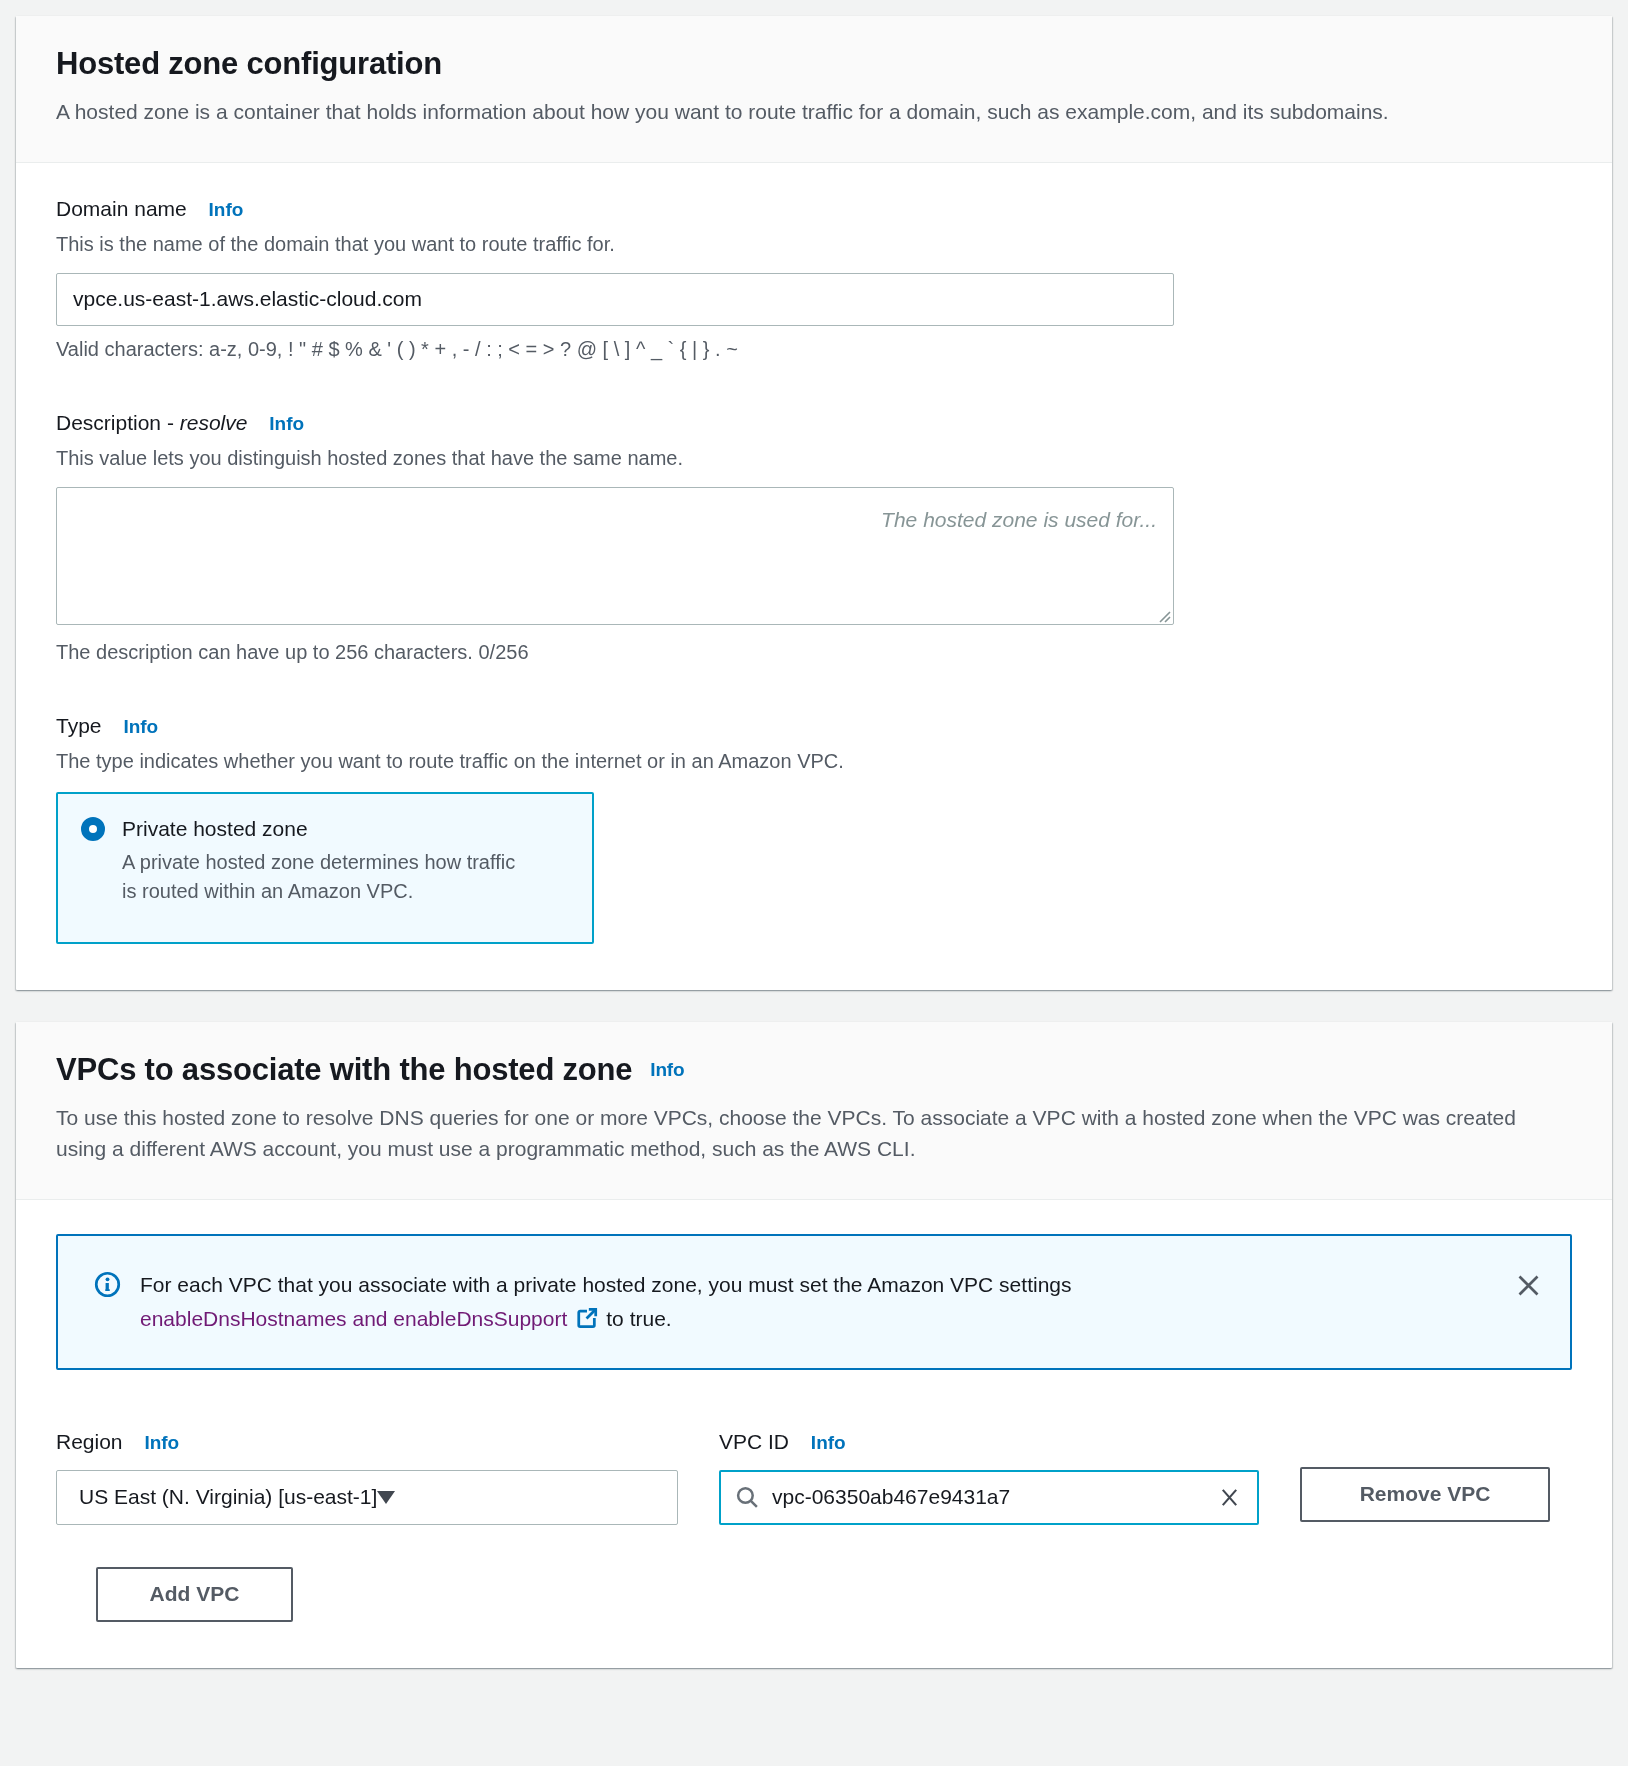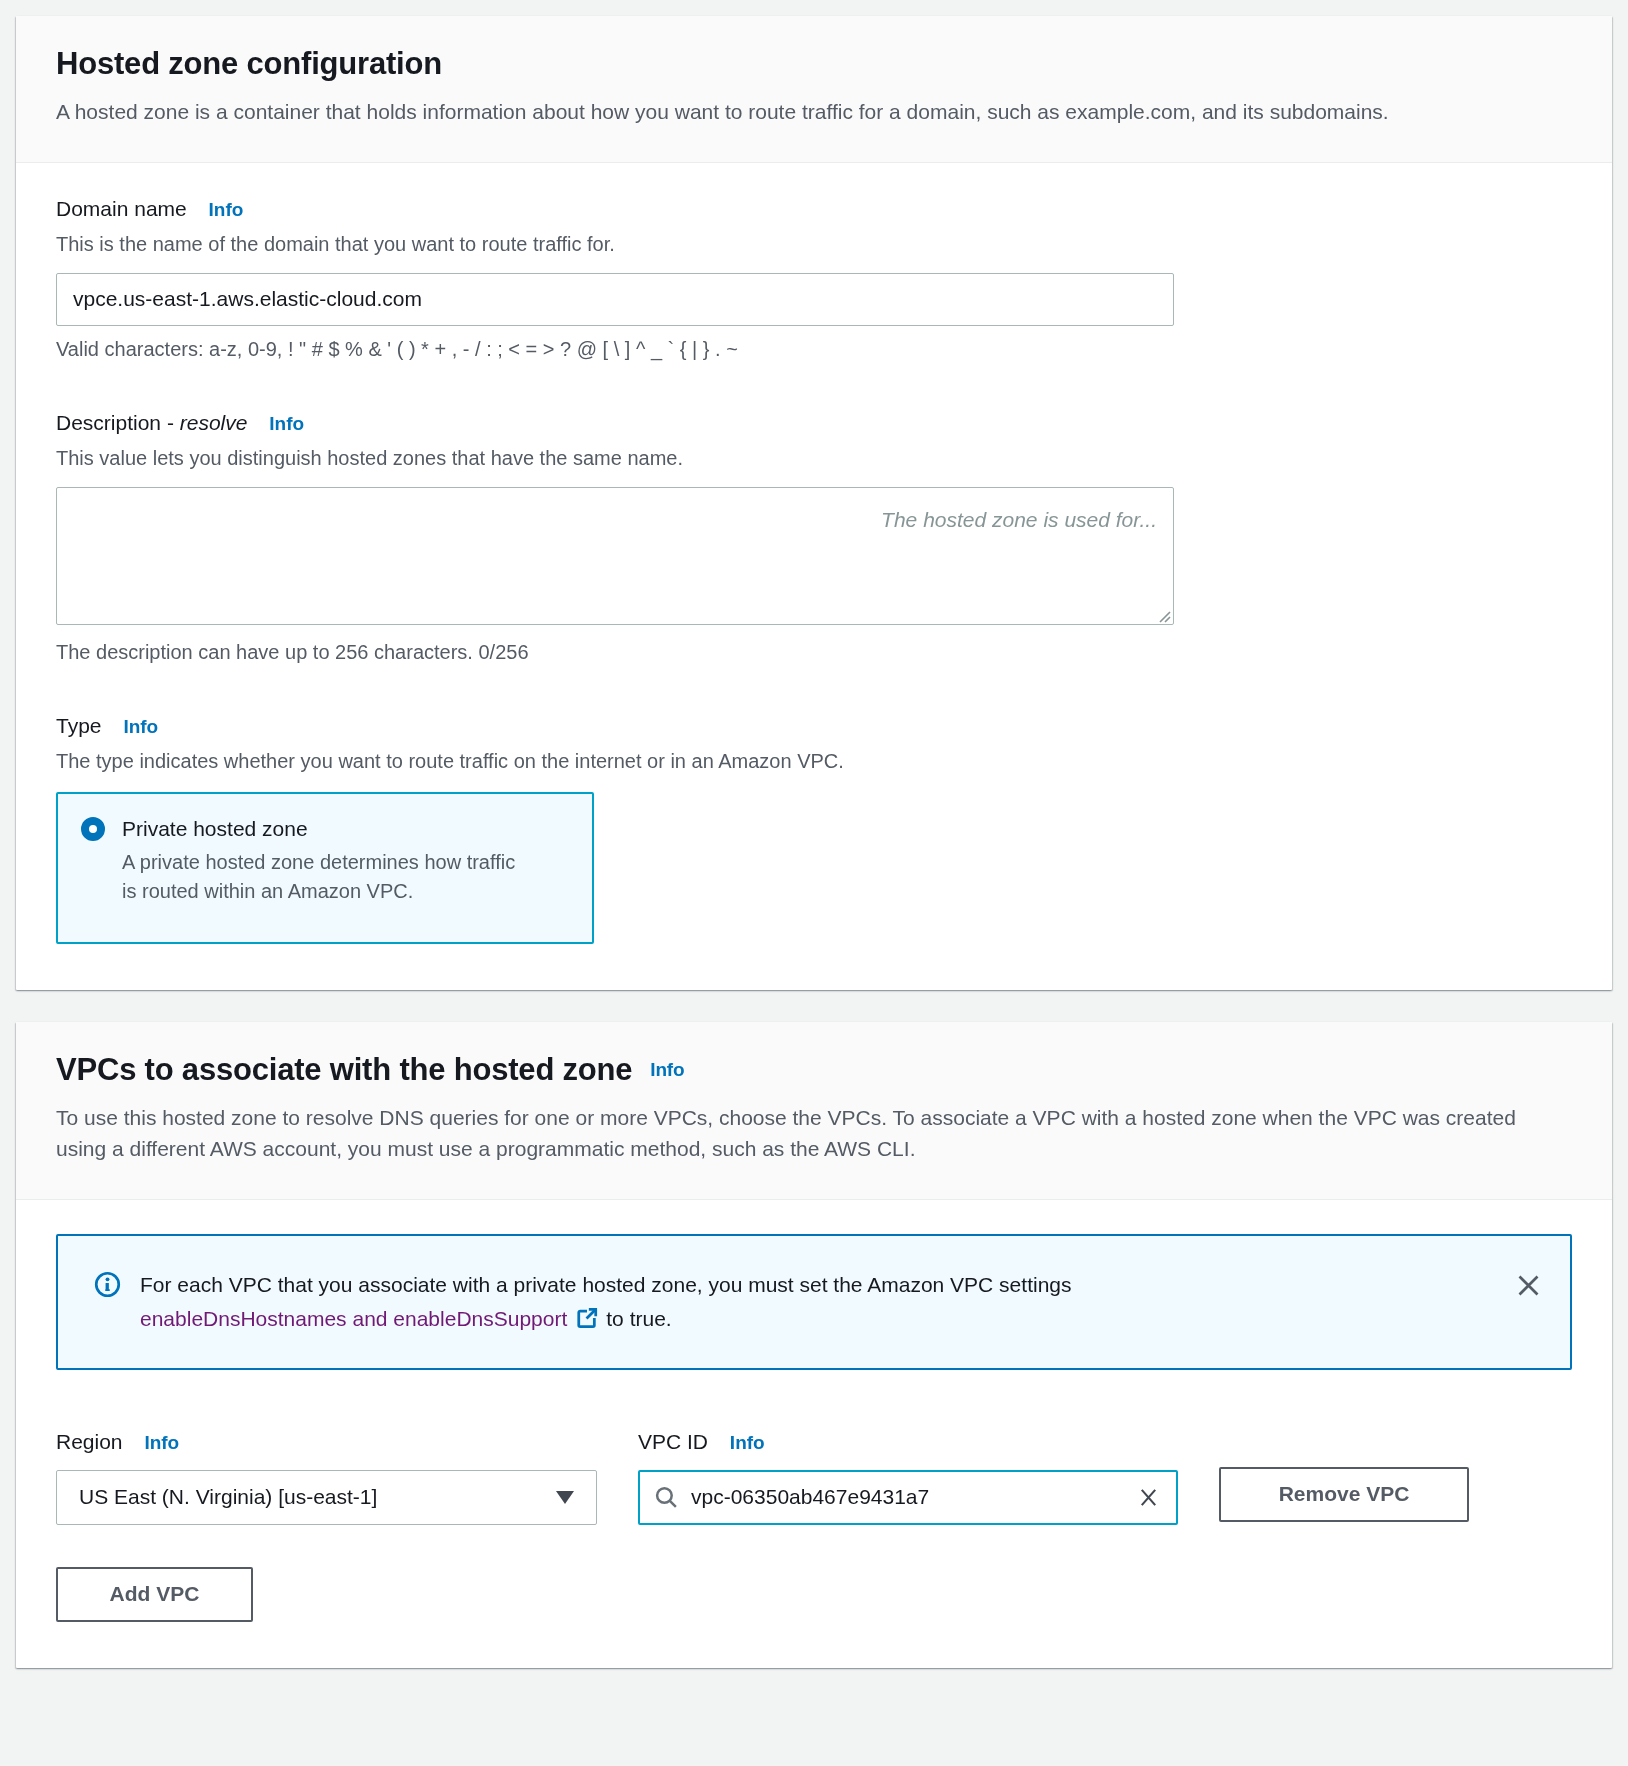--- a/index.html
+++ b/index.html
@@ -50,35 +50,35 @@
   .alert { display:flex; align-items:flex-start; border:2px solid #0073bb; background:#f1faff;
            border-radius:2px; padding:32px 28px 32px 36px; }
   .alert-icon { flex:none; margin-top:3px; }
   .alert-text { margin-left:19px; font-size:21px; line-height:1.62; color:#16191f; flex:1; }
   .alert-link { color:#701a75; text-decoration:none; cursor:pointer; }
   .ext-icon { vertical-align:-3px; margin:0 8px 0 9px; }
   .alert-close { flex:none; margin-left:24px; margin-top:4px; background:none; border:none; cursor:pointer; padding:0; }
 
   .vpc-row { display:flex; gap:41px; margin-top:60px; align-items:flex-start; }
   .vpc-col .label-row { margin-bottom:16px; }
-  .select-box { width:541px; height:55px; border:1px solid #aab7b8; border-radius:2px; background:#fff;
-                display:flex; align-items:center; justify-content:space-between; padding:0 22px;
+  .select-box { width:622px; height:55px; border:1px solid #aab7b8; border-radius:2px; background:#fff;
+                display:flex; align-items:center; padding:0 22px;
                 font-size:21px; color:#16191f; cursor:pointer; }
   .caret { width:0; height:0; border-left:9px solid transparent; border-right:9px solid transparent;
            border-top:13px solid #414750; }
   .search-box { width:540px; height:55px; border:2px solid #00a1c9; border-radius:2px; background:#fff;
                 display:flex; align-items:center; padding:0 14px; gap:12px; }
   .search-box input { border:none; outline:none; flex:1; font-size:21px; color:#16191f;
                       font-family:"Liberation Sans", sans-serif; min-width:0; background:transparent; }
   .clear-btn { background:none; border:none; cursor:pointer; padding:0 2px; line-height:0; }
 
   .btn { height:55px; background:#fff; border:2px solid #545b64; border-radius:2px; color:#545b64;
          font-size:21px; font-weight:700; font-family:"Liberation Sans", sans-serif; cursor:pointer; }
   .btn-remove { width:250px; margin-top:37px; }
-  .btn-add { width:197px; margin-top:42px; }
+  .btn-add { width:197px; margin-top:42px;margin-left:40px; }
 </style>
 </head>
 <body>
 
 <section class="card">
   <header class="card-header">
     <h1>Hosted zone configuration</h1>
     <p class="hdesc">A hosted zone is a container that holds information about how you want to route traffic for a domain, such as example.com, and its subdomains.</p>
   </header>
 

